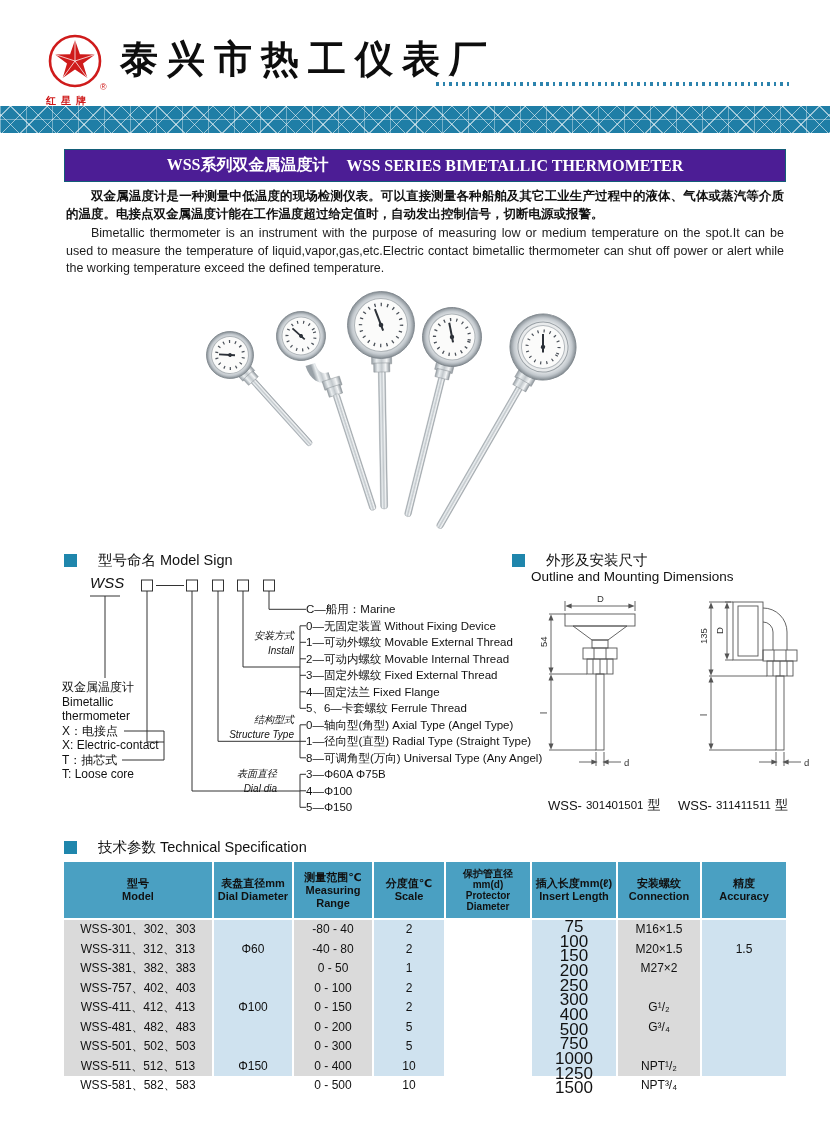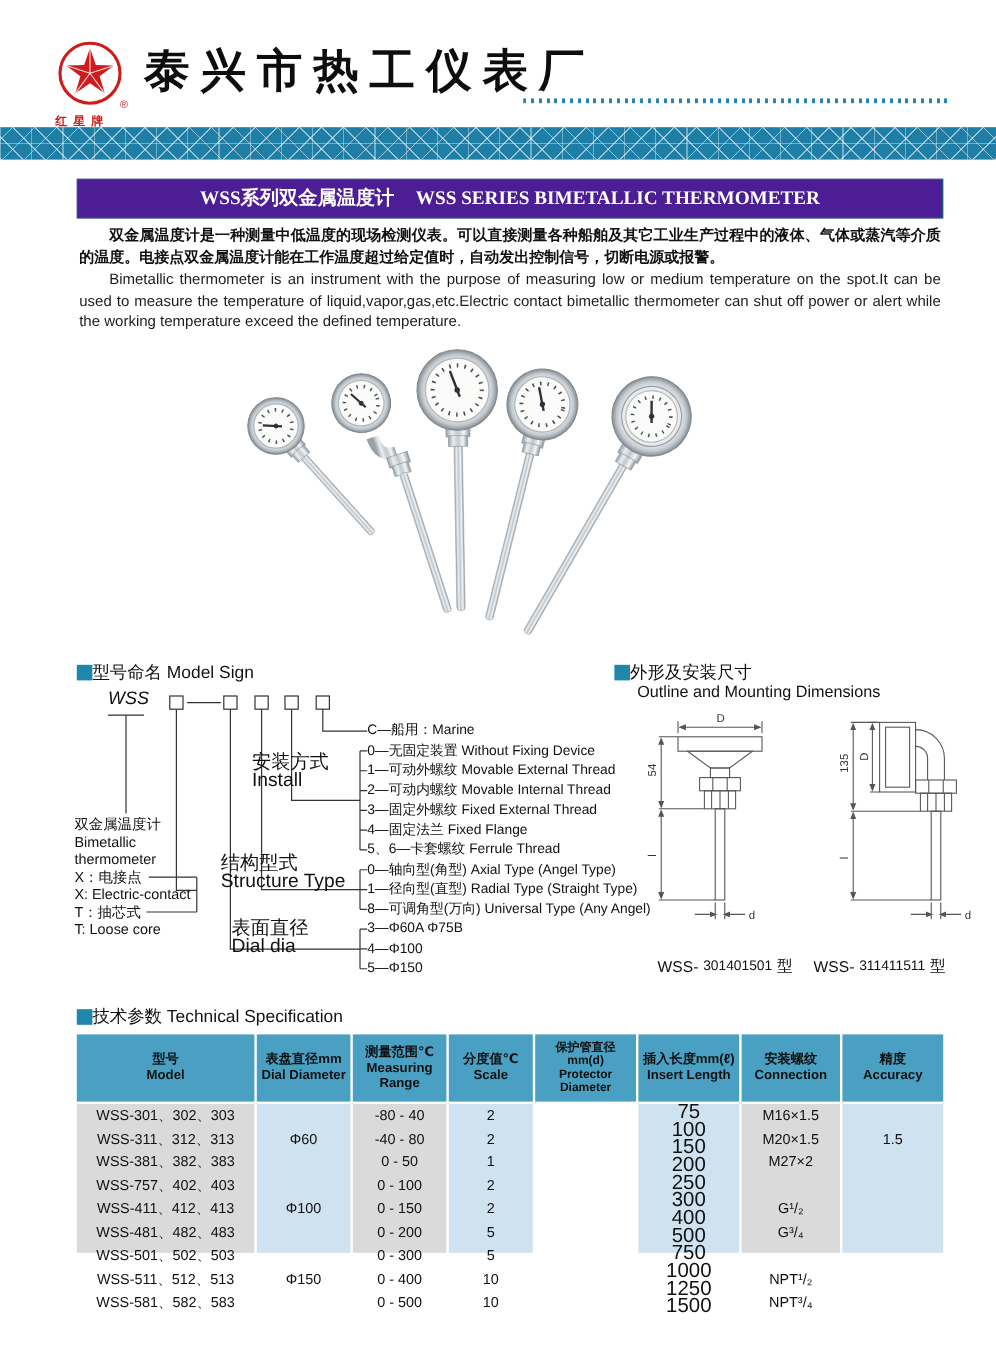--- a/index.html
+++ b/index.html
@@ -34,33 +34,33 @@
   .intro{position:absolute;left:66px;top:188px;width:718px;font-size:12.5px;line-height:17.5px;
          text-align:justify;}
   .intro p{margin:0;text-indent:2em;}
   .intro .cnp{font-weight:bold;}
   .intro .enp{margin-top:2px;color:#1c1c1c;}
 
   
   .photo{position:absolute;left:170px;top:280px;}
 
   
-  .sec-title{position:absolute;display:flex;align-items:center;gap:0;font-size:14.5px;color:#111;}
+  .sec-title{position:absolute;display:flex;align-items:center;gap:21px;font-size:14.5px;color:#111;}
   .bullet{width:13px;height:13px;background:#1f86ac;flex:0 0 auto;}
 
   
   .ms-diagram{position:absolute;left:60px;top:572px;width:540px;height:252px;font-size:11.5px;}
   .ms-diagram svg{position:absolute;left:0;top:0;}
   .ms-prefix{position:absolute;left:30px;top:2px;font-size:15px;font-style:italic;}
   .ms-left{position:absolute;left:2px;top:108px;width:120px;}
   .ms-left div{height:14.5px;line-height:14.5px;font-size:12px;white-space:nowrap;}
   .ms-opts{position:absolute;left:246px;top:29px;width:292px;}
   .ms-opts .opt{height:16.5px;line-height:16.5px;white-space:nowrap;}
   .opt-group{display:contents;}
-  .ms-glabel{position:absolute;font-size:16px;line-height:15px;}
+  .ms-glabel{position:absolute;text-align:right;font-size:10px;line-height:15px;font-style:italic;}
   .gl-install{left:150px;top:56px;width:84px;}
   .gl-structure{left:124px;top:140px;width:110px;}
   .gl-dial{left:133px;top:194px;width:84px;}
 
   
   .ol-title-en{position:absolute;left:531px;top:569px;font-size:13.5px;}
   .ol-drawings{position:absolute;left:505px;top:592px;}
   .od-label{position:absolute;display:flex;align-items:center;gap:4px;font-size:13px;}
   .od-label .stack{display:flex;text-align:center;font-size:11.5px;}
   .od-label .stack span{line-height:12.5px;}
@@ -68,21 +68,21 @@
   .odl-right{left:678px;top:796px;}
 
   
   .spec-table{position:absolute;left:64px;top:862px;width:722px;display:flex;}
   .col{box-sizing:border-box;border-right:2px solid #fff;}
   .col:last-child{border-right:none;}
   .th{height:56px;background:#4aa0c2;display:flex;flex-direction:column;align-items:center;
       justify-content:center;border-bottom:2px solid #fff;box-sizing:content-box;}
   .th-line{font-size:11px;line-height:13px;font-weight:bold;text-align:center;white-space:nowrap;}
   .col-protector .th-line{font-size:10px;line-height:11px;}
-  .tbody{height:124px;}
+  .tbody{height:156px;}
   .bg-gray{background:#dadada;}
   .bg-blue{background:#cfe2ef;}
   .cell{height:19.55px;line-height:19.55px;font-size:12px;text-align:center;white-space:nowrap;}
   .col-insert .cell{height:14.66px;line-height:14.66px;font-size:17px;}
 
   svg text{font-family:"Liberation Sans","DejaVu Sans",sans-serif;}
 </style>
 </head>
 <body>
 

